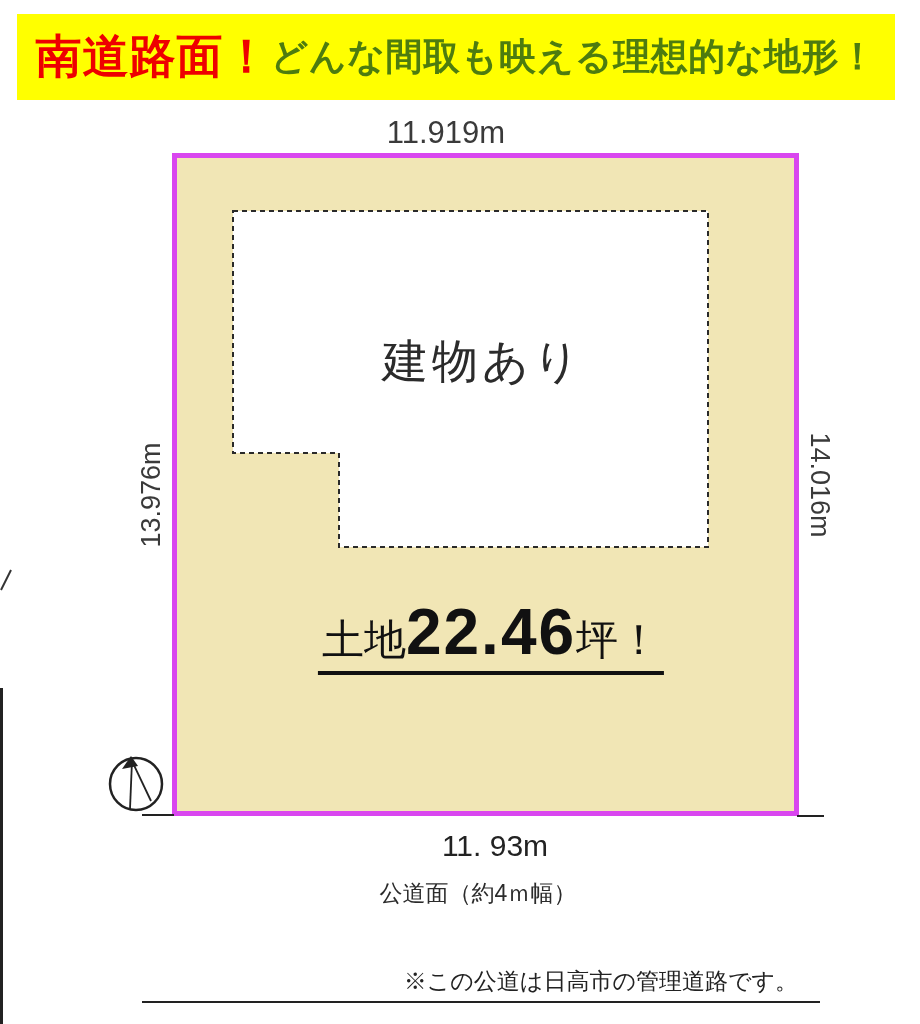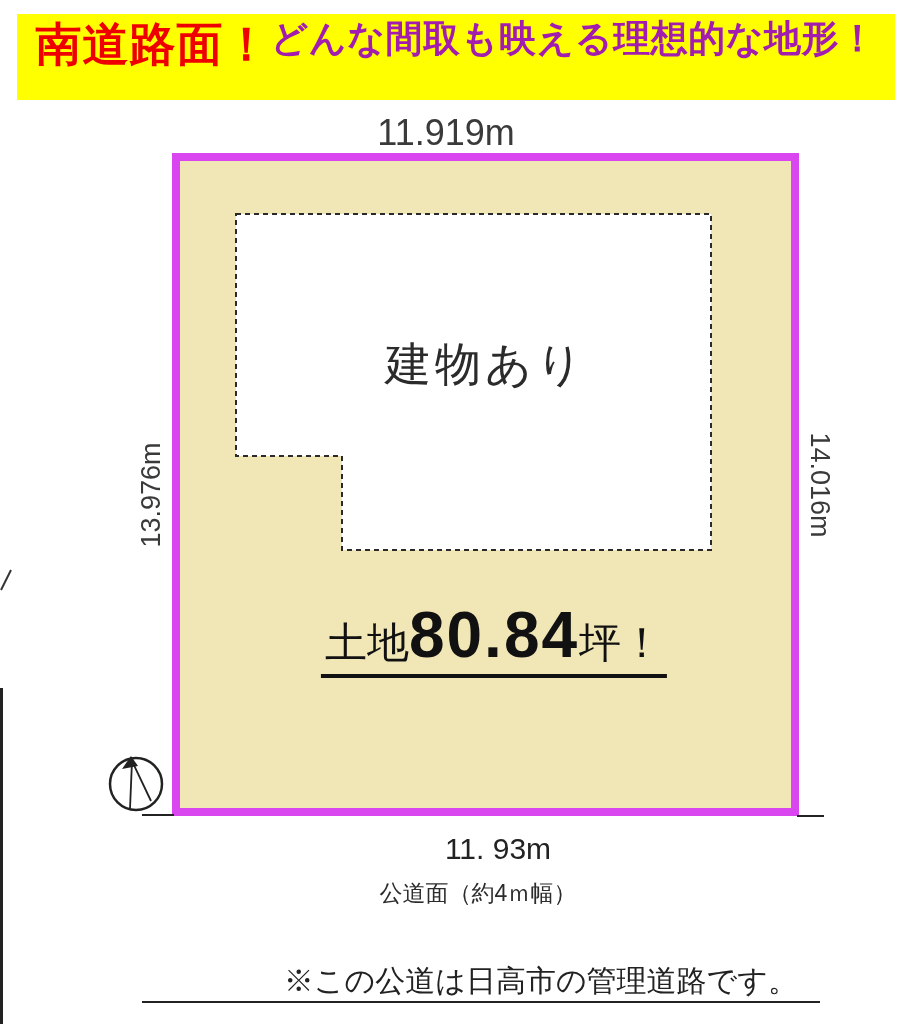--- a/index.html
+++ b/index.html
@@ -14,41 +14,42 @@
     overflow: hidden;
   }
 
   
   .banner {
     position: absolute;
     left: 17px; top: 14px;
     width: 878px; height: 86px;
     background: #ffff00;
     display: flex;
+    align-items: center;
     justify-content: center;
     white-space: nowrap;
   }
   .banner .main {
     color: #ee0000;
     font-size: 46px;
     font-weight: 700;
     letter-spacing: 1px;
   }
   .banner .sub {
-    color: #a21caf;
+    color: #4d7c0f;
     font-size: 37px;
     font-weight: 700;
     letter-spacing: 0.5px;
   }
 
   
   .dim {
     position: absolute;
     color: #3a3a3a;
-    font-size: 36px;
+    font-size: 31px;
     white-space: nowrap;
   }
   .dim-top {
     left: 446px; top: 133px;
     transform: translate(-50%, -50%);
   }
   .dim-left {
     left: 151px; top: 495px;
     font-size: 27px;
     transform: translate(-50%, -50%) rotate(-90deg);
@@ -65,21 +66,21 @@
     font-size: 30px;
     margin-top: 44px;
   }
 
   
   .plot {
     position: absolute;
     left: 172px; top: 153px;
     width: 627px; height: 663px;
     background: #f1e6b5;
-    border: 8px solid #d946ef;
+    border: 5px solid #d946ef;
   }
   .building-svg {
     position: absolute;
     left: 0; top: 0;
     width: 619px; height: 655px;
   }
   .building-label {
     position: absolute;
     left: 306px; top: 204px;
     transform: translate(-50%, -50%);
@@ -121,21 +122,21 @@
     transform: translate(-50%, -50%);
     font-size: 23px;
     color: #2b2b2b;
     white-space: nowrap;
   }
   .road-note {
     position: absolute;
     left: 798px; top: 981px;
     transform: translate(-100%, -50%);
     font-family: "Liberation Serif", serif;
-    font-size: 30px;
+    font-size: 23px;
     color: #222222;
     white-space: nowrap;
   }
   .road-line {
     position: absolute;
     left: 142px; top: 1001px;
     width: 678px; height: 0;
     border-top: 2px solid #222222;
   }
   .ext-line { position: absolute; height: 0; border-top: 2px solid #222222; }
@@ -165,21 +166,21 @@
   </div>
 
   <div class="dim dim-top">11.919m</div>
 
   <div class="plot">
     <svg class="building-svg" viewBox="0 0 619 655" xmlns="http://www.w3.org/2000/svg">
       <polygon points="56,53 531,53 531,389 162,389 162,295 56,295" fill="#ffffff" stroke="#2a2a2a" stroke-width="2" stroke-dasharray="5,4"></polygon>
     </svg>
     <div class="building-label">建物あり</div>
     <div class="area-label">
-      <span class="pre">土地</span><span class="val">80.84</span><span class="suf">坪！</span>
+      <span class="pre">土地</span><span class="val">22.46</span><span class="suf">坪！</span>
     </div>
     <div class="dim dim-bottom">11. 93m</div>
   </div>
 
   <div class="dim dim-left">13.976m</div>
   <div class="dim dim-right">14.016m</div>
 
   <svg class="compass" viewBox="0 0 62 62" xmlns="http://www.w3.org/2000/svg">
     <circle cx="31" cy="31" r="26" fill="#ffffff" stroke="#222222" stroke-width="2.5"></circle>
     <line x1="27" y1="8" x2="25" y2="56" stroke="#222222" stroke-width="1.8"></line>

